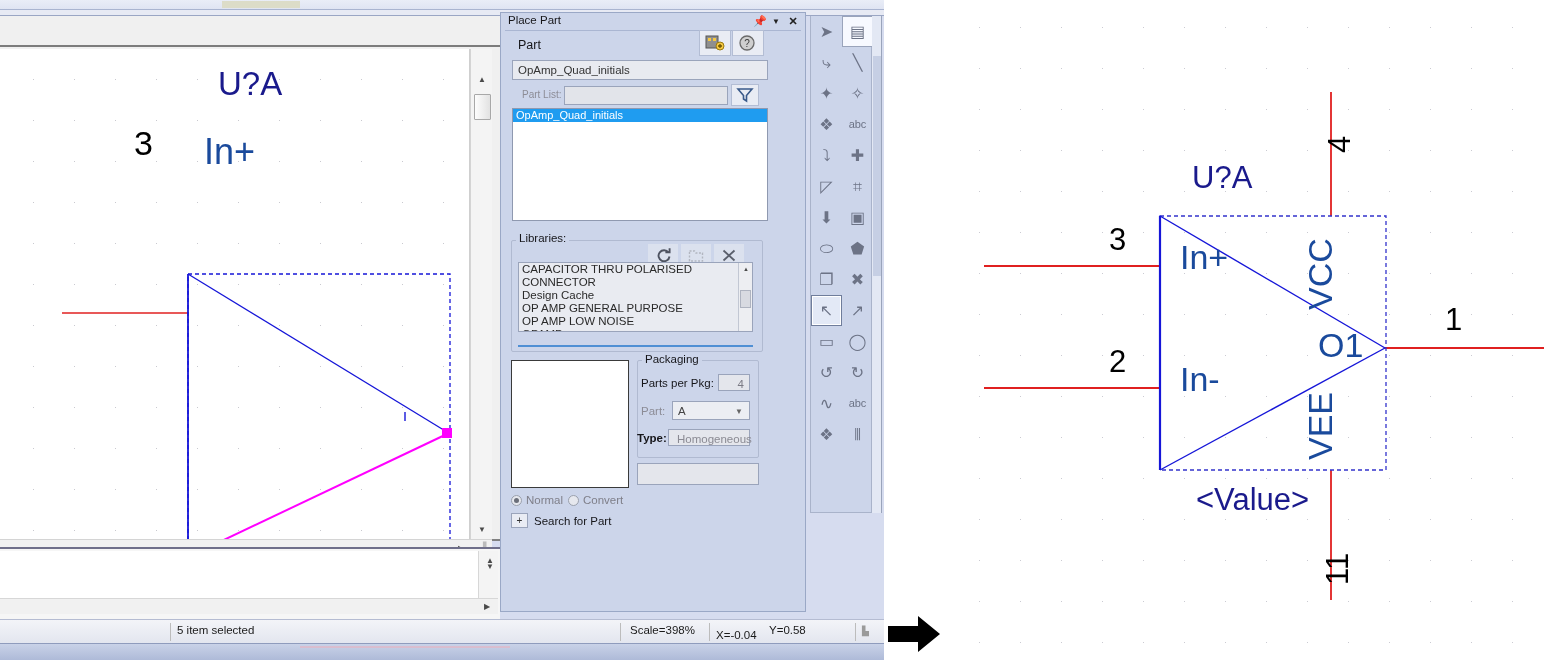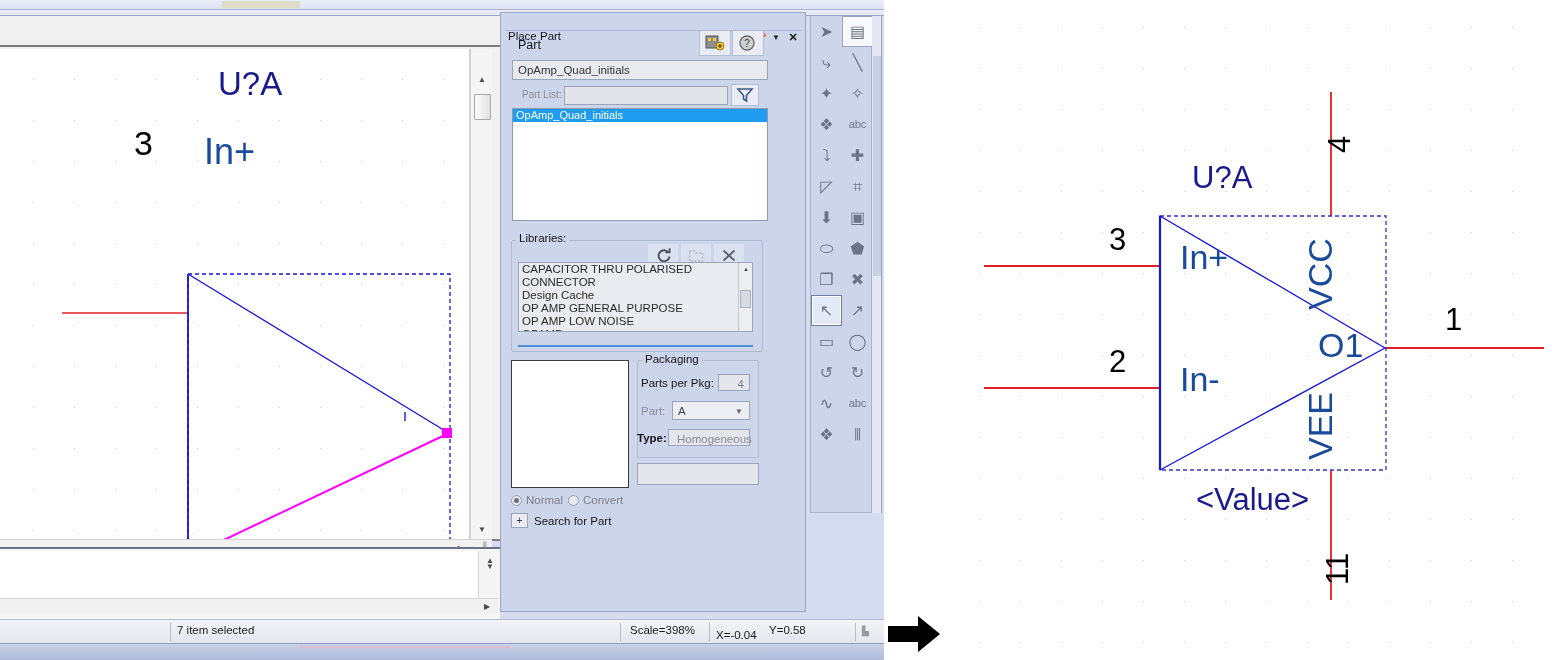--- a/index.html
+++ b/index.html
@@ -128,21 +128,21 @@
     background:#e7b3c0; opacity:.6;
   }
 
   
   #place-part {
     position:absolute; left:500px; top:12px; width:306px; height:600px;
     background:#ccd5ea;
     border:1px solid #9aa8c6;
   }
   #pp-titlebar {
-    position:absolute; left:0; top:16px; width:304px; height:17px;
+    position:absolute; left:0; top:0; width:304px; height:17px;
     background:#ccd5ea;
   }
   #pp-title { position:absolute; left:7px; top:1px; font-size:11.5px; color:#17171a; }
   .pp-tb-btn {
     position:absolute; top:1px; width:14px; height:14px;
     display:flex; align-items:center; justify-content:center;
     font-size:11px; color:#222; cursor:pointer;
   }
   #pp-pin  { right:38px; }
   #pp-menu { right:22px; font-size:8px;}
@@ -367,21 +367,21 @@
       <div id="output-hscroll">
         <div class="sb-arrow-right" style="right:4px;top:1px">▶</div>
       </div>
     </div>
 
     <div id="statusbar">
       <div class="sep" style="left:170px"></div>
       <div class="sep" style="left:620px"></div>
       <div class="sep" style="left:709px"></div>
       <div class="sep" style="left:855px"></div>
-      <div id="status-selected">7 item selected</div>
+      <div id="status-selected">5 item selected</div>
       <div id="status-scale">Scale=398%</div>
       <div id="status-x">X=-0.04</div>
       <div id="status-y">Y=0.58</div>
       <div id="status-grip">▙</div>
     </div>
     <div id="statusbar-bottom"></div>
   </div>
 
   <div id="place-part">
     <div id="pp-titlebar">

